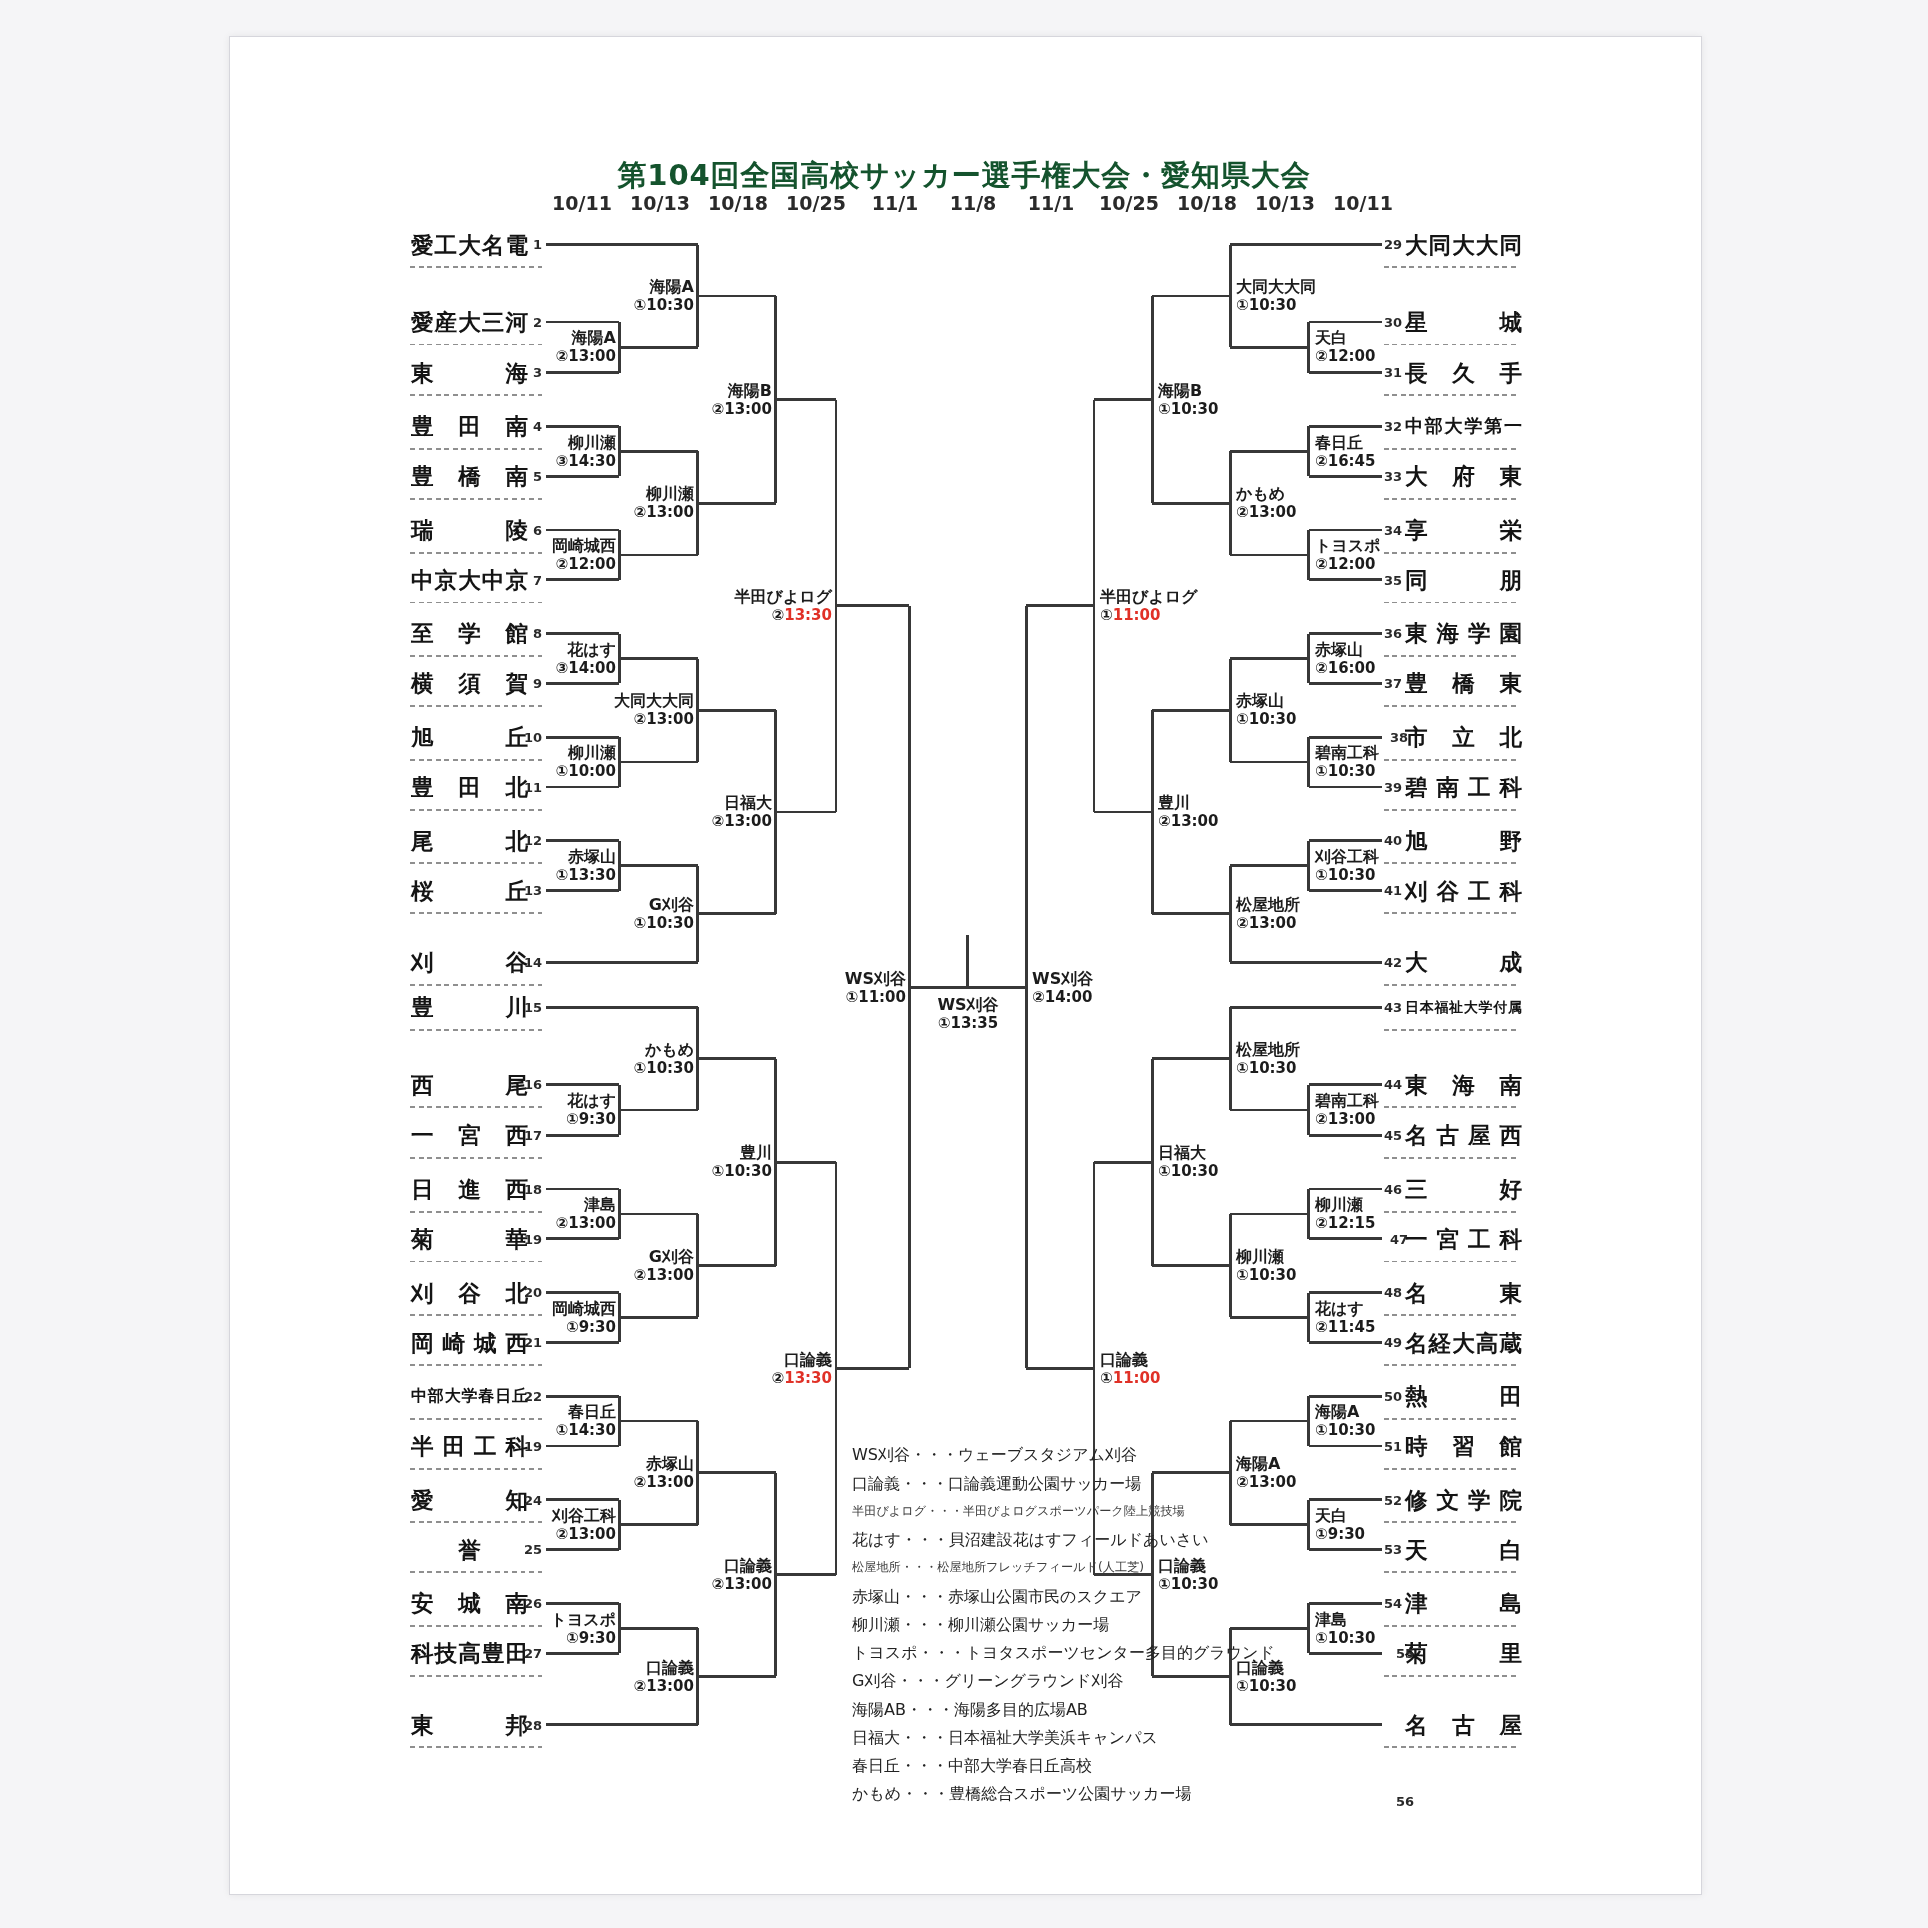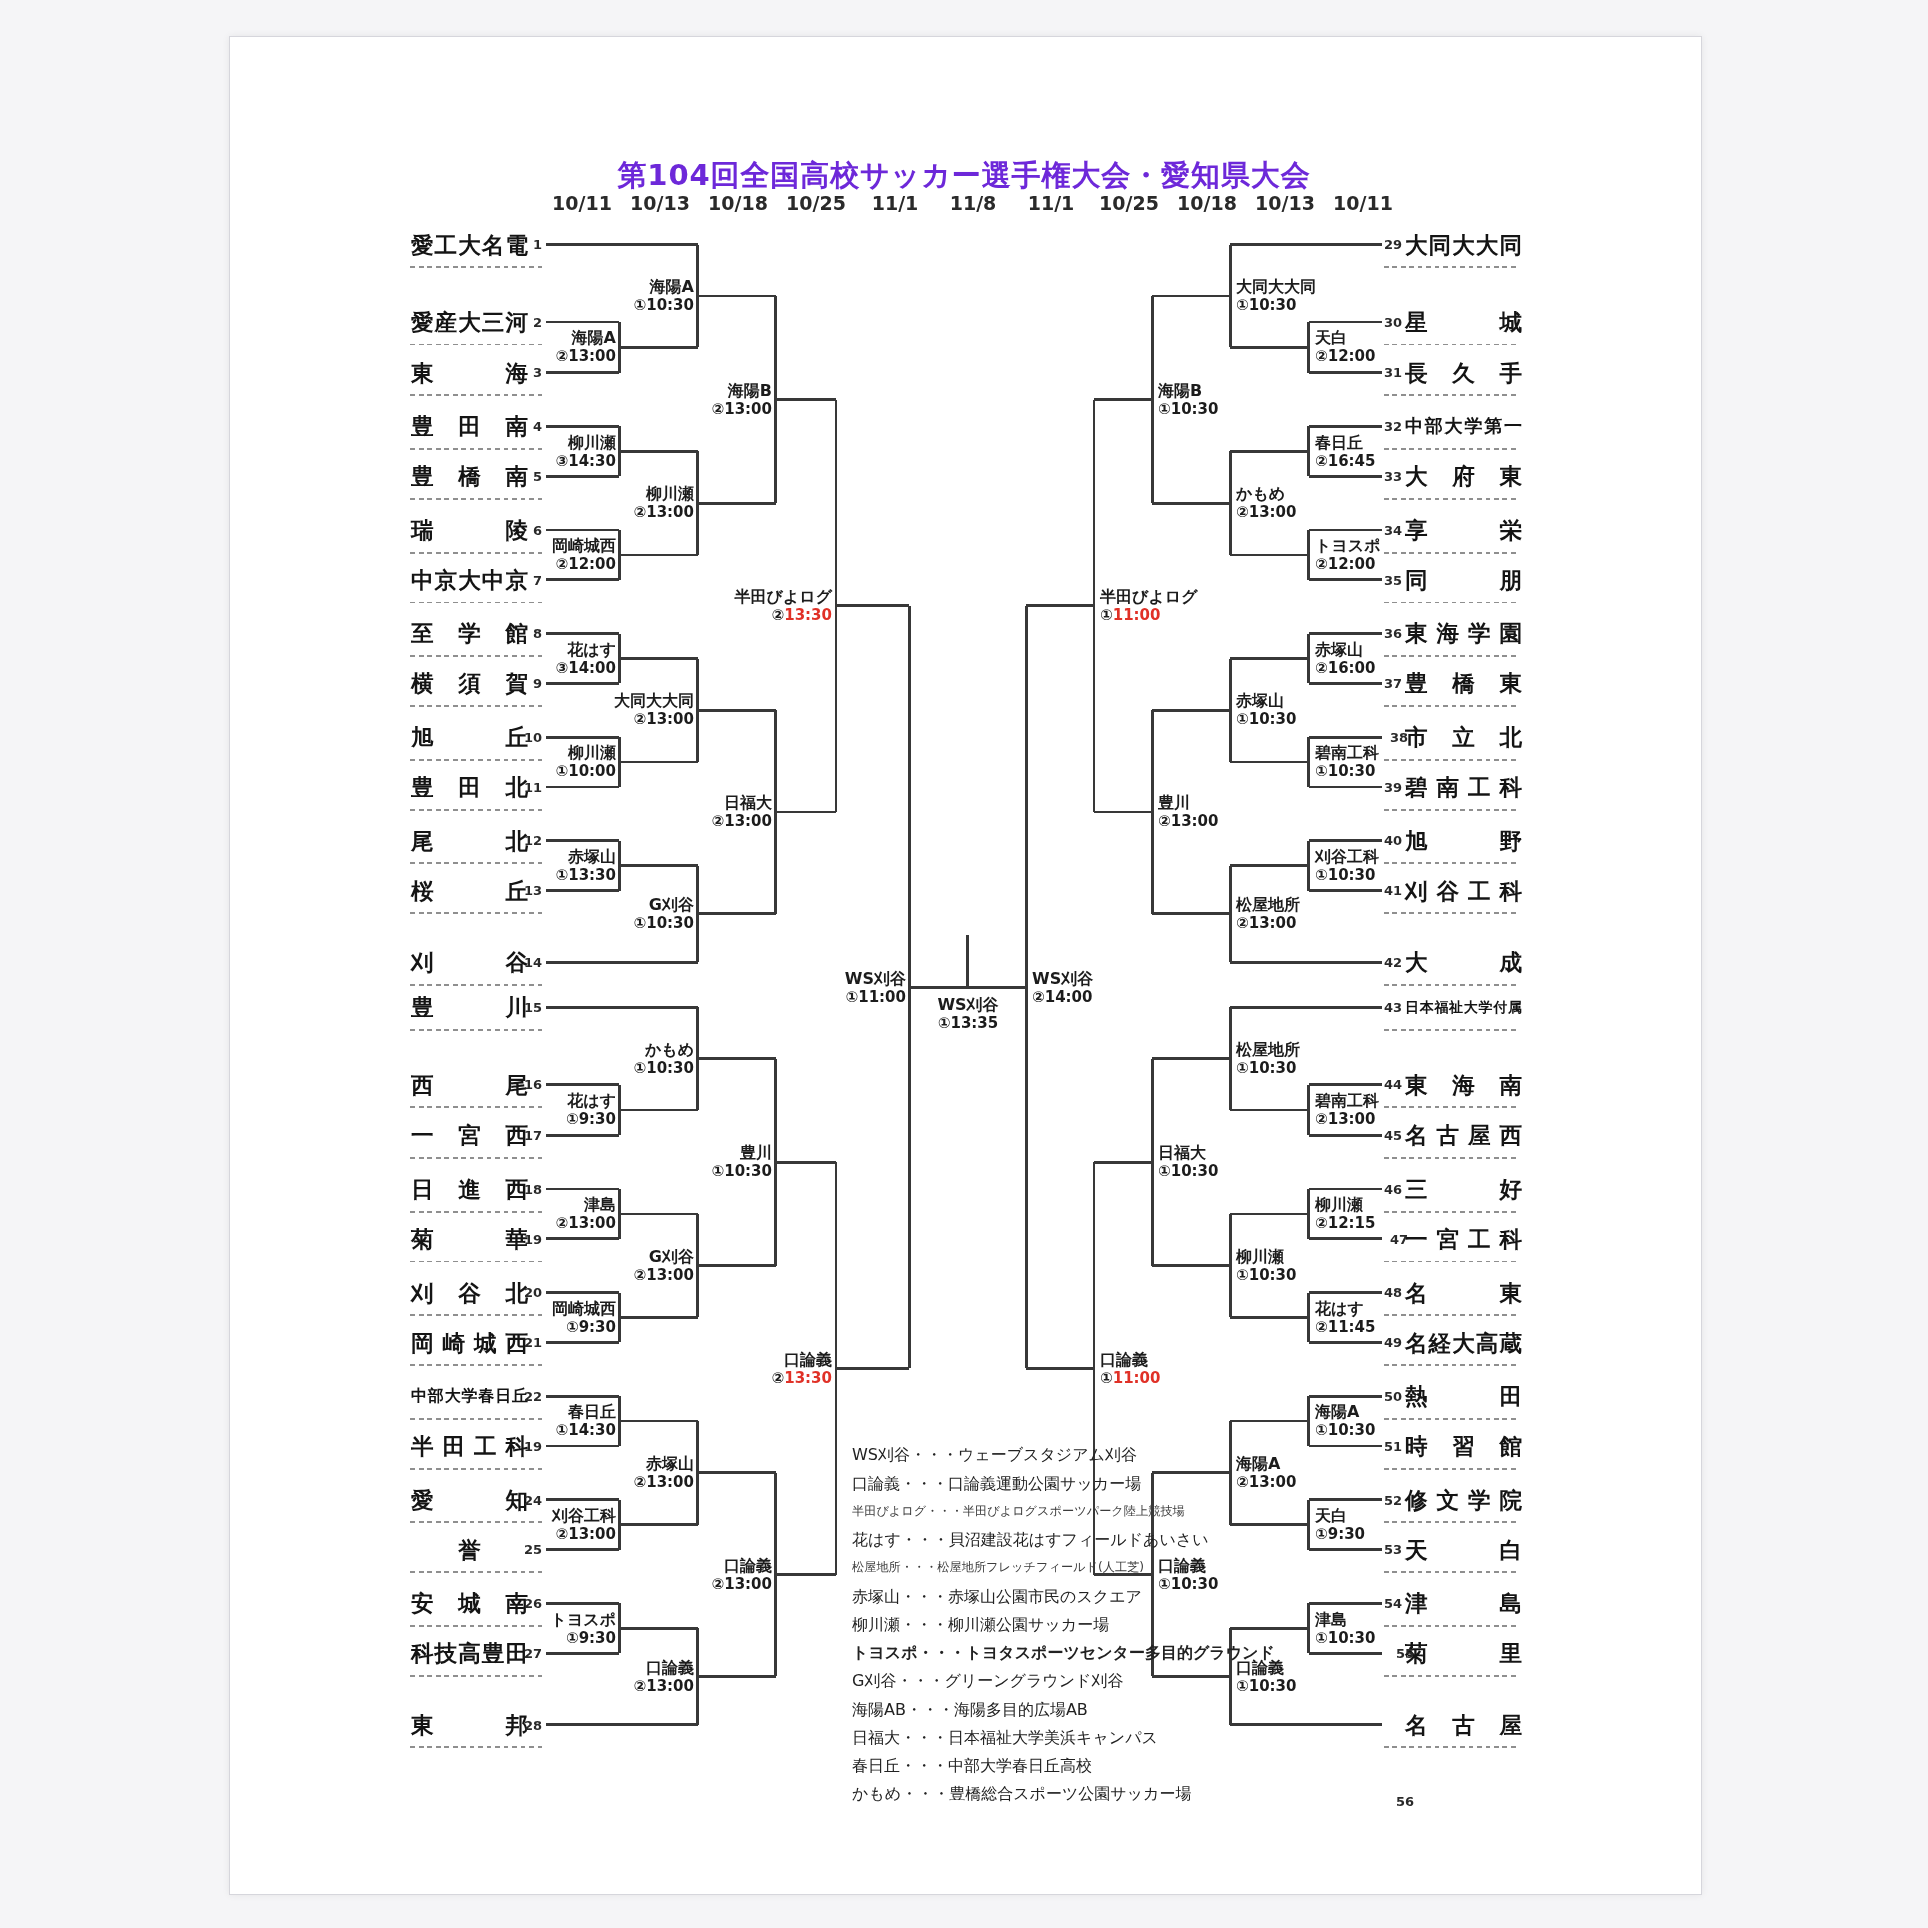--- a/index.html
+++ b/index.html
@@ -10,21 +10,21 @@
   }
   #page{
     position:absolute;left:229px;top:36px;width:1471px;height:1857px;
     background:#ffffff;border:0.9px solid #d6d6dc;
     box-shadow:0 0 7.5px rgba(0,0,0,0.07);
     z-index:0;
   }
   #lines{position:absolute;left:0;top:0;z-index:1;}
   .title{
     position:absolute;left:964px;top:156px;transform:translateX(-50%);
-    font-size:29px;font-weight:bold;color:#6d28d9;white-space:nowrap;letter-spacing:0.9px;z-index:2;
+    font-size:29px;font-weight:bold;color:#14532d;white-space:nowrap;letter-spacing:0.9px;z-index:2;
   }
   .date{
     position:absolute;top:192px;transform:translateX(-50%);
     font-size:19px;font-weight:600;color:#2a2a2a;white-space:nowrap;z-index:2;
   }
   .team-name{
     position:absolute;width:117px;height:24.5px;line-height:24.5px;
     display:flex;justify-content:space-between;align-items:center;
     font-weight:700;color:#141414;z-index:2;
   }
@@ -849,19 +849,19 @@
     <div class="ven">WS刈谷</div>
     <div class="tim">①13:35</div>
   </div>
 <div class="legend-item" style="top: 1444px;">WS刈谷・・・ウェーブスタジアム刈谷</div>
 <div class="legend-item" style="top: 1473px;">口論義・・・口論義運動公園サッカー場</div>
 <div class="legend-item small" style="top: 1501px;">半田びよログ・・・半田びよログスポーツパーク陸上競技場</div>
 <div class="legend-item" style="top: 1529px;">花はす・・・貝沼建設花はすフィールドあいさい</div>
 <div class="legend-item small" style="top: 1557px;">松屋地所・・・松屋地所フレッチフィールド(人工芝)</div>
 <div class="legend-item" style="top: 1586px;">赤塚山・・・赤塚山公園市民のスクエア</div>
 <div class="legend-item" style="top: 1614px;">柳川瀬・・・柳川瀬公園サッカー場</div>
-<div class="legend-item" style="top: 1642px; font-weight: bold;">トヨスポ・・・トヨタスポーツセンター多目的グラウンド</div>
+<div class="legend-item" style="top: 1642px;">トヨスポ・・・トヨタスポーツセンター多目的グラウンド</div>
 <div class="legend-item" style="top: 1670px;">G刈谷・・・グリーングラウンド刈谷</div>
 <div class="legend-item" style="top: 1699px;">海陽AB・・・海陽多目的広場AB</div>
 <div class="legend-item" style="top: 1727px;">日福大・・・日本福祉大学美浜キャンパス</div>
 <div class="legend-item" style="top: 1755px;">春日丘・・・中部大学春日丘高校</div>
 <div class="legend-item" style="top: 1783px;">かもめ・・・豊橋総合スポーツ公園サッカー場</div>
 
 
 </body></html>

